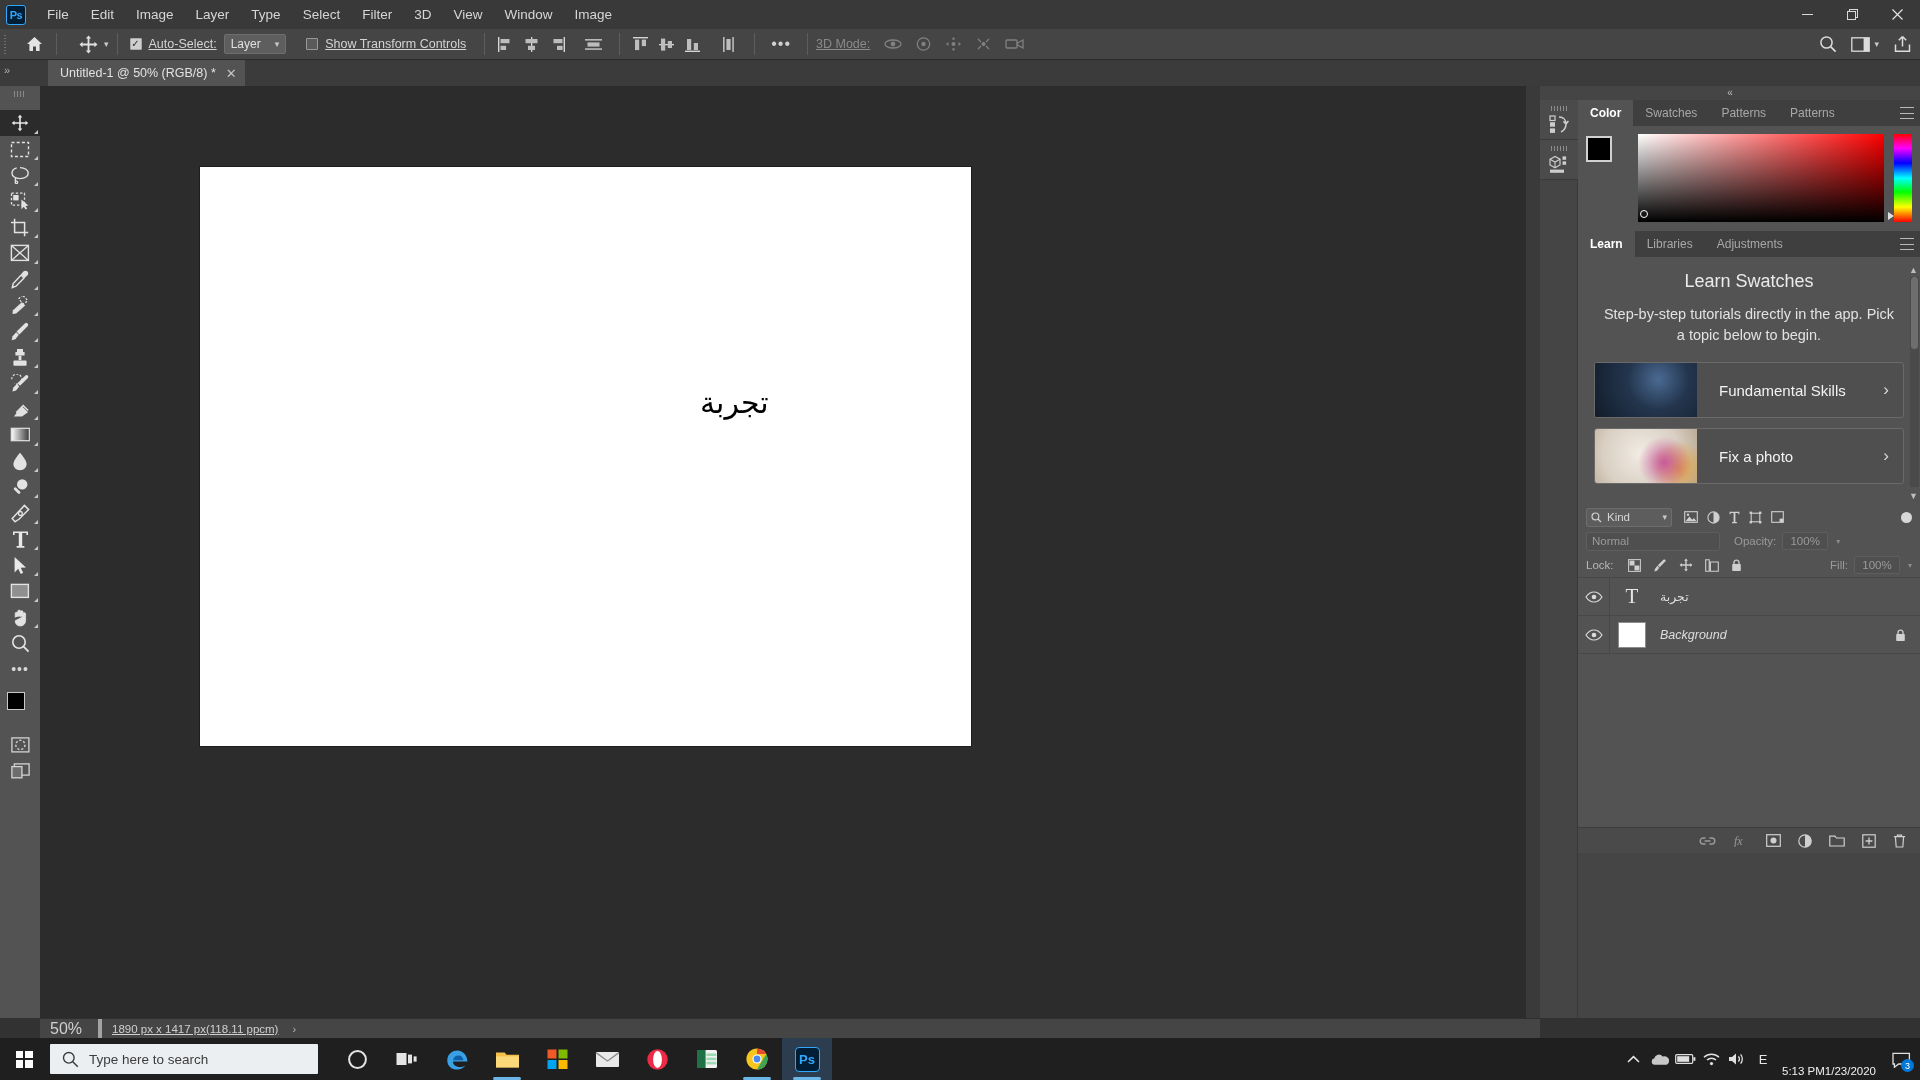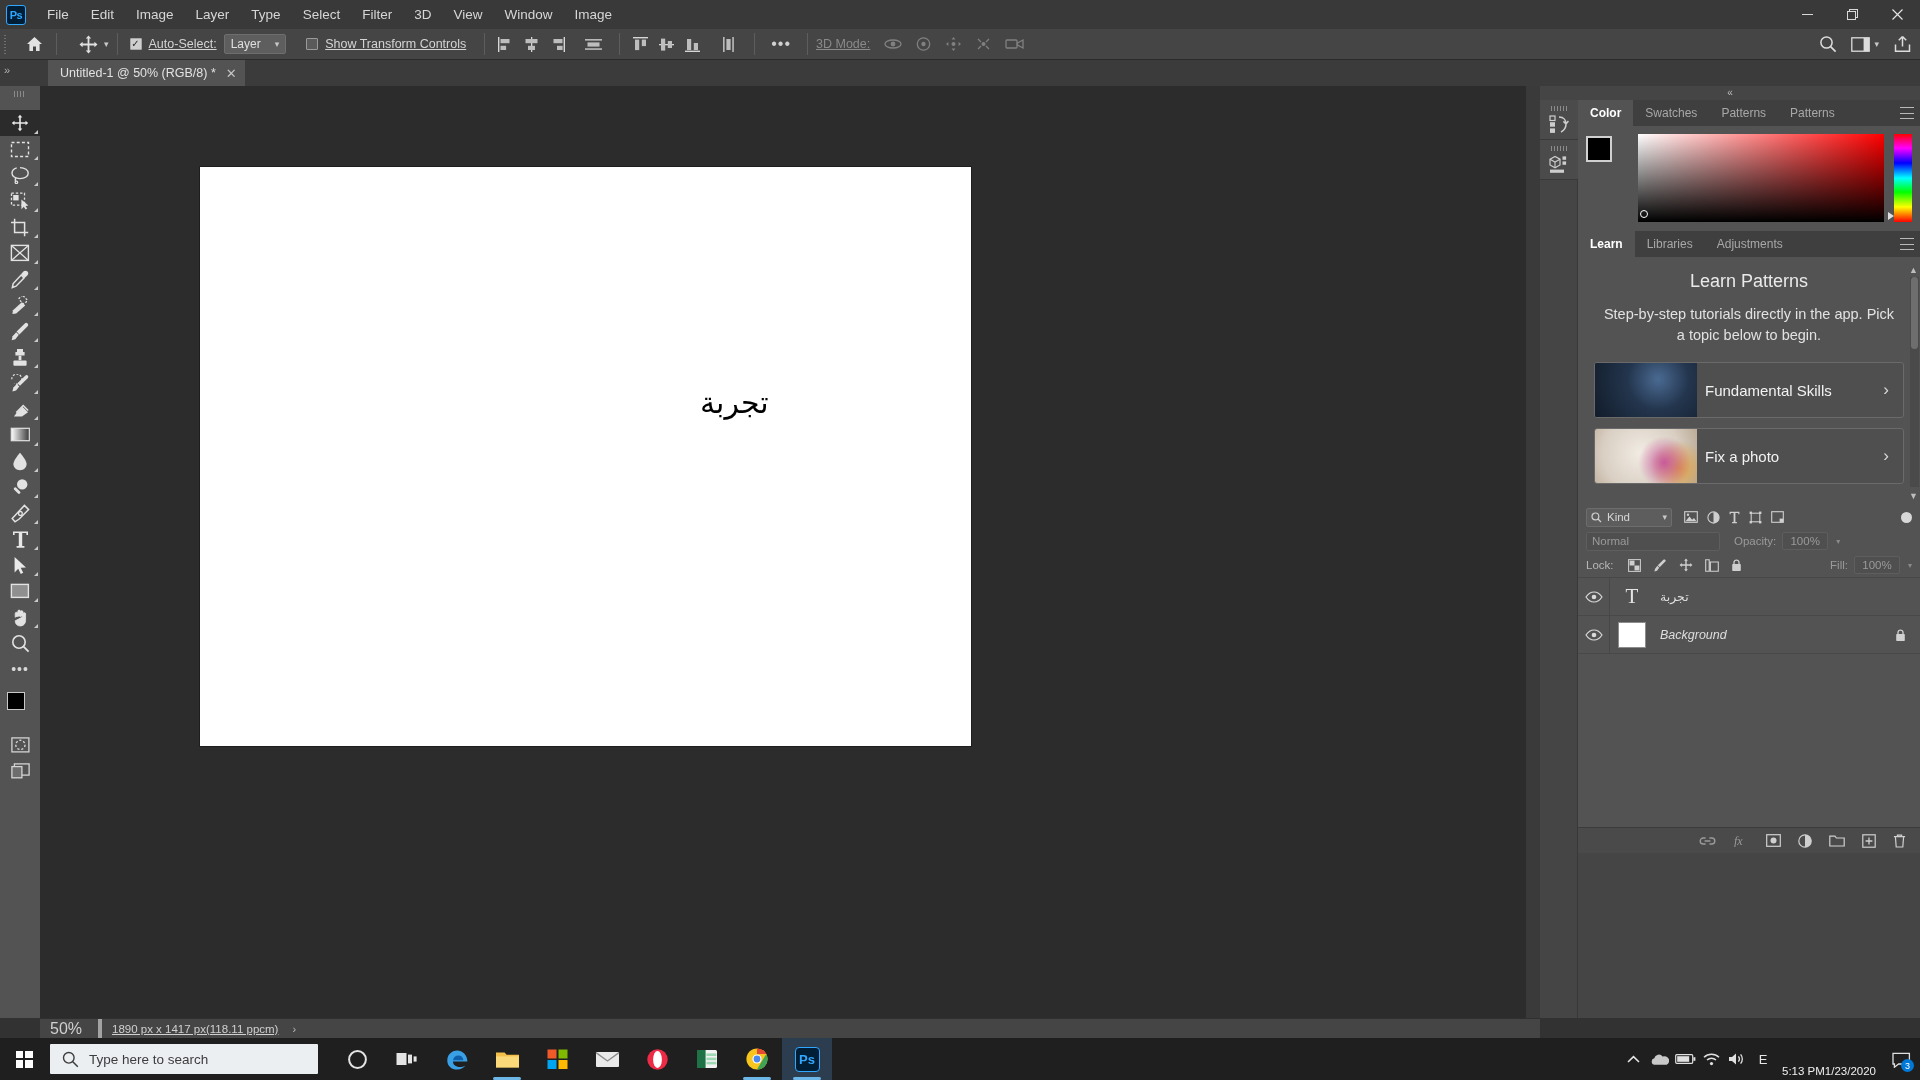--- a/index.html
+++ b/index.html
@@ -272,21 +272,21 @@
       radial-gradient(circle at 62% 30%, #4a6a92 0%, #23354d 42%, #121c2a 100%),
       linear-gradient(to bottom, #1b2839, #0d141d);
   }
   .thumb-flowers {
     background:
       radial-gradient(circle at 68% 62%, #c85a9a 0%, rgba(200,90,154,0) 34%),
       radial-gradient(circle at 82% 72%, #e0a03c 0%, rgba(224,160,60,0) 30%),
       radial-gradient(circle at 45% 45%, #f2ece4 0%, #d9cfc3 60%, #b8a792 100%);
   }
   .learn-card-title {
-    flex: 1; color: #f2f2f2; font-size: 15px; padding-left: 8px;
+    flex: 1; color: #f2f2f2; font-size: 15px; padding-left: 22px;
   }
   .learn-chev { color: #d9d9d9; font-size: 17px; padding-right: 14px; }
   .learn-scroll {
     position: absolute; right: 1px; top: 20px; width: 9px; bottom: 18px;
     background: #4a4a4a;
   }
   .learn-scroll i {
     position: absolute; left: 1px; top: 0; width: 7px; height: 72px;
     background: #6e6e6e; border-radius: 4px;
   }
@@ -895,21 +895,21 @@
           <div class="ptab active">Learn</div>
           <div class="ptab">Libraries</div>
           <div class="ptab">Adjustments</div>
           <div class="panel-menu">
               <i></i>
               <i></i>
               <i></i>
             </div>
         </div>
         <div class="learn-body">
-          <div class="learn-title">Learn Patterns</div>
+          <div class="learn-title">Learn Swatches</div>
           <div class="learn-sub">Step-by-step tutorials directly in the app. Pick a topic below to begin.</div>
 
           <div class="learn-card">
             <div class="learn-thumb thumb-room"></div>
             <div class="learn-card-title">Fundamental Skills</div>
             <div class="learn-chev">›</div>
           </div>
 
           <div class="learn-card">
             <div class="learn-thumb thumb-flowers"></div>

